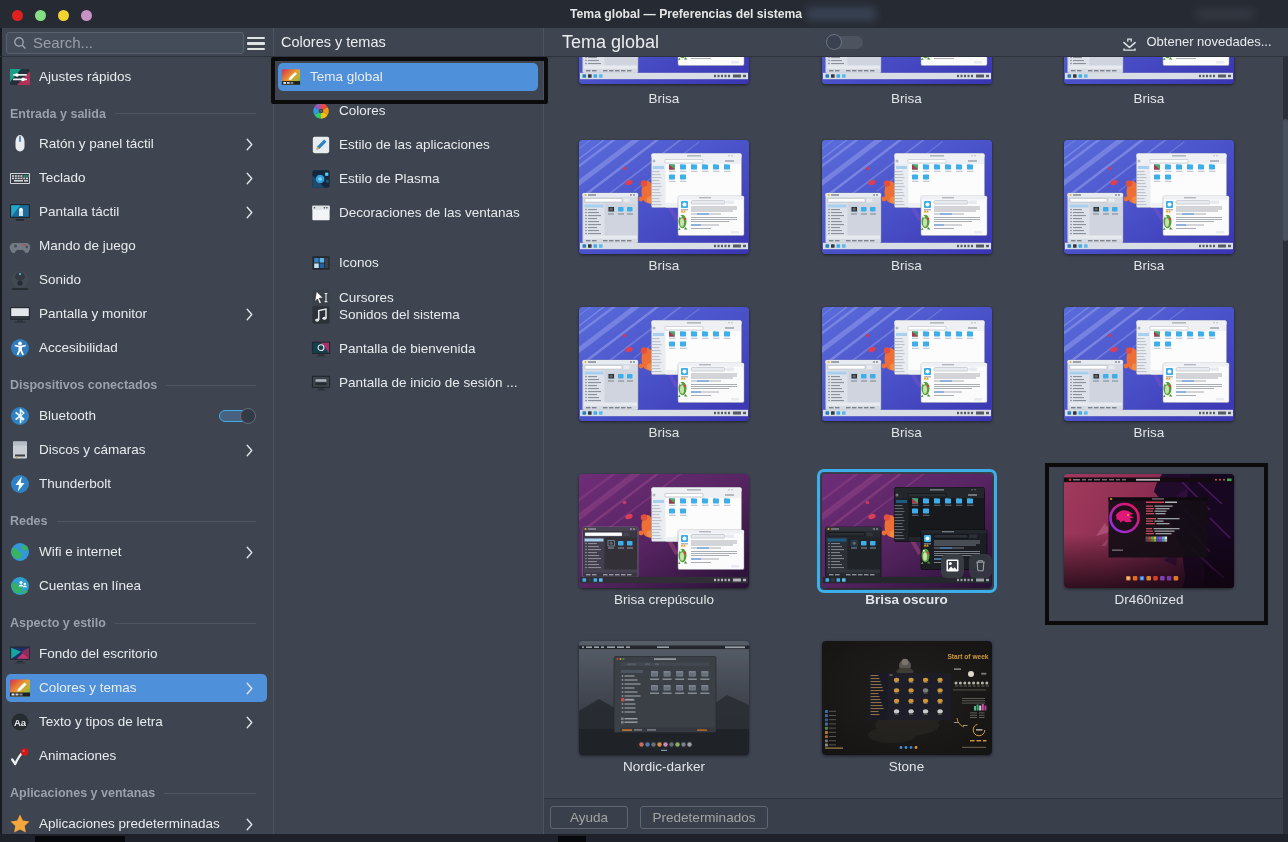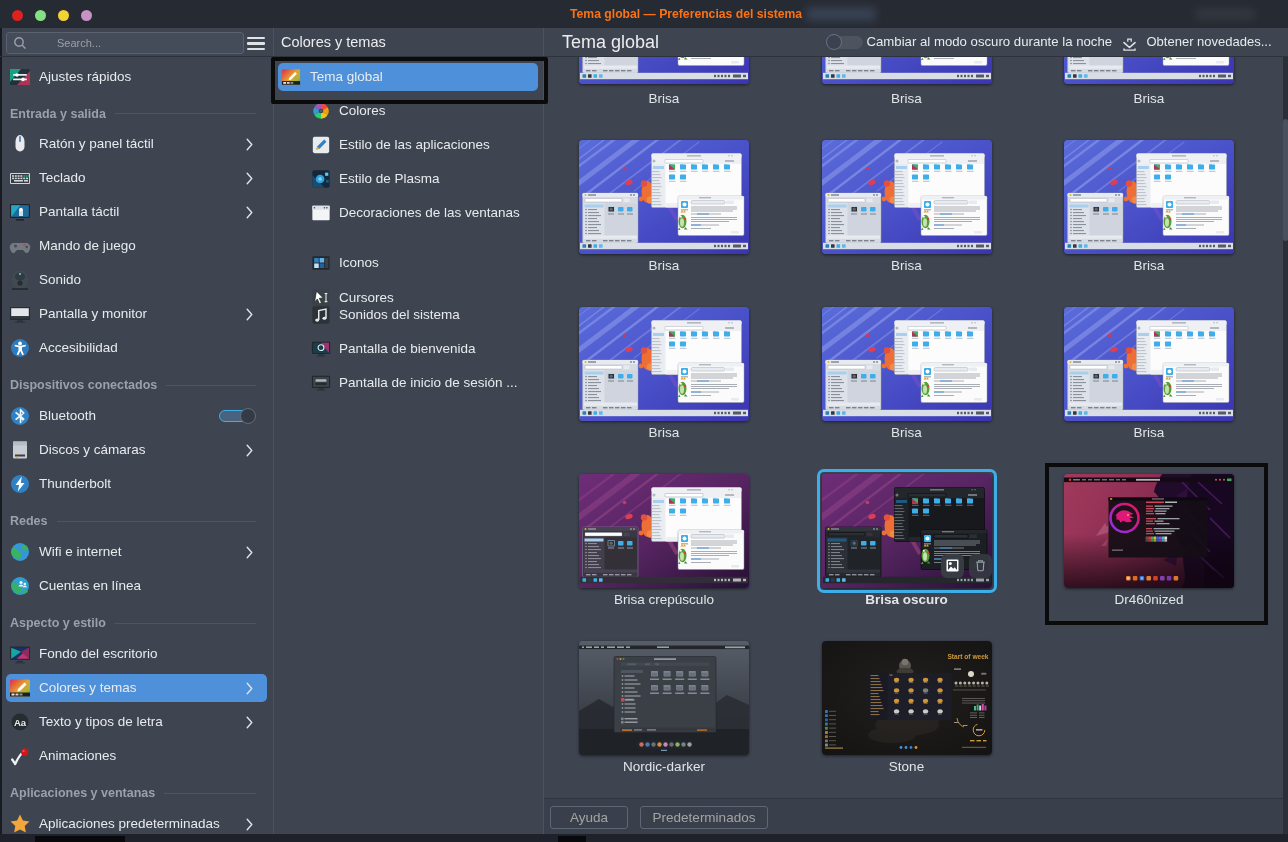--- a/index.html
+++ b/index.html
@@ -1,25 +1,25 @@
 <!DOCTYPE html>
 <html><head><meta charset="utf-8">
 <style>
 html,body{margin:0;padding:0;}
 body{width:1288px;height:842px;overflow:hidden;background:#3e4450;font-family:"Liberation Sans",sans-serif;color:#e8ebed;position:relative;}
 #titlebar{position:absolute;left:0;top:0;width:1288px;height:28px;background:#262a32;}
-#titlebar .t{position:absolute;left:570px;top:0;height:28px;line-height:28px;font-size:12.2px;font-weight:bold;color:#f97316;}
+#titlebar .t{position:absolute;left:570px;top:0;height:28px;line-height:28px;font-size:12.2px;font-weight:bold;color:#e5e5e5;}
 .dot{position:absolute;top:9.5px;width:11px;height:11px;border-radius:50%;}
 #hdrline{position:absolute;left:0;top:56px;width:1288px;height:1px;background:#2e323b;z-index:5;}
 #vdiv1{position:absolute;left:273px;top:28px;width:1px;height:806px;background:#4c5360;}
 #vdiv2{position:absolute;left:543px;top:28px;width:1px;height:806px;background:#4c5360;}
 #sidebar{position:absolute;left:0;top:28px;width:273px;height:806px;}
 #searchbox{position:absolute;left:6px;top:4px;width:236px;height:20px;background:#454c59;border:1px solid #5a6270;border-radius:3px;}
 #searchbox .mag{position:absolute;left:6px;top:3px;}
-#searchbox .ph{position:absolute;left:26px;top:0;line-height:20px;font-size:11px;color:#9aa1a8;margin-left:24px;}
+#searchbox .ph{position:absolute;left:26px;top:0;line-height:20px;font-size:15px;color:#9aa1a8;}
 #burger{position:absolute;left:247px;top:9px;width:18px;height:16px;}
 #burger div{height:2.3px;background:#dfe3e6;margin-bottom:3px;border-radius:1px;}
 .srow{position:absolute;left:6px;width:261px;height:28px;border-radius:5px;}
 .srow .ic{position:absolute;left:3px;top:3px;width:22px;height:22px;}
 .srow .lb{position:absolute;left:33px;top:0;line-height:28px;font-size:13.5px;color:#e8ebed;white-space:nowrap;}
 .srow.sel{background:#4e90d9;}
 .arr{position:absolute;right:14.5px;top:7.5px;width:7px;height:13px;}
 .shead{position:absolute;left:10px;width:246px;height:16px;font-size:12.5px;font-weight:bold;color:#9aa1ac;display:flex;align-items:center;white-space:nowrap;}
 .shead:after{content:"";flex:1;height:1px;background:#4e5563;margin-left:9px;}
 #mid{position:absolute;left:274px;top:28px;width:269px;height:806px;}
@@ -1311,21 +1311,20 @@
     </div>
 <div class="annot" style="left:-3px;top:28.5px;width:269px;height:39px;border-radius:2px;"></div>
 </div>
 <div id="content">
   <div id="chead">
       <div class="t">Tema global</div>
       <div style="position:absolute;left:283px;top:7.5px;width:36px;height:13px;">
         <div style="position:absolute;left:0;top:0;width:36px;height:13px;border-radius:6.5px;background:#4d5460;"></div>
         <div style="position:absolute;left:-1px;top:-1.5px;width:14px;height:14px;border-radius:50%;background:#3a4150;border:1px solid #6b7380;"></div>
       </div>
-      <div style="position:absolute;left:322.5px;top:0;line-height:28px;font-size:13.2px;color:#e8ebed;">Cambiar al modo oscuro durante la noche</div>
       <svg style="position:absolute;left:579px;top:9.5px;" width="13" height="13" viewBox="0 0 13 13">
         <path d="M4.8 3.8V1.2h3.4v2.6" stroke="#dfe3e6" stroke-width="1.3" fill="none"></path>
         <path d="M1 4.6l5.5 4.9 5.5-4.9" stroke="#dfe3e6" stroke-width="1.6" fill="none" stroke-linejoin="round" stroke-linecap="round"></path>
         <path d="M1 10.4v1.7h11v-1.7" stroke="#dfe3e6" stroke-width="1.4" fill="none"></path>
       </svg>
       <div style="position:absolute;left:602.5px;top:0;line-height:28px;font-size:13px;color:#e8ebed;">Obtener novedades...</div>
     </div>
   <div id="cgrid">
 <div class="card" style="left:35px;top:-86px;">
         <svg width="170" height="114" viewBox="0 0 170 114">

